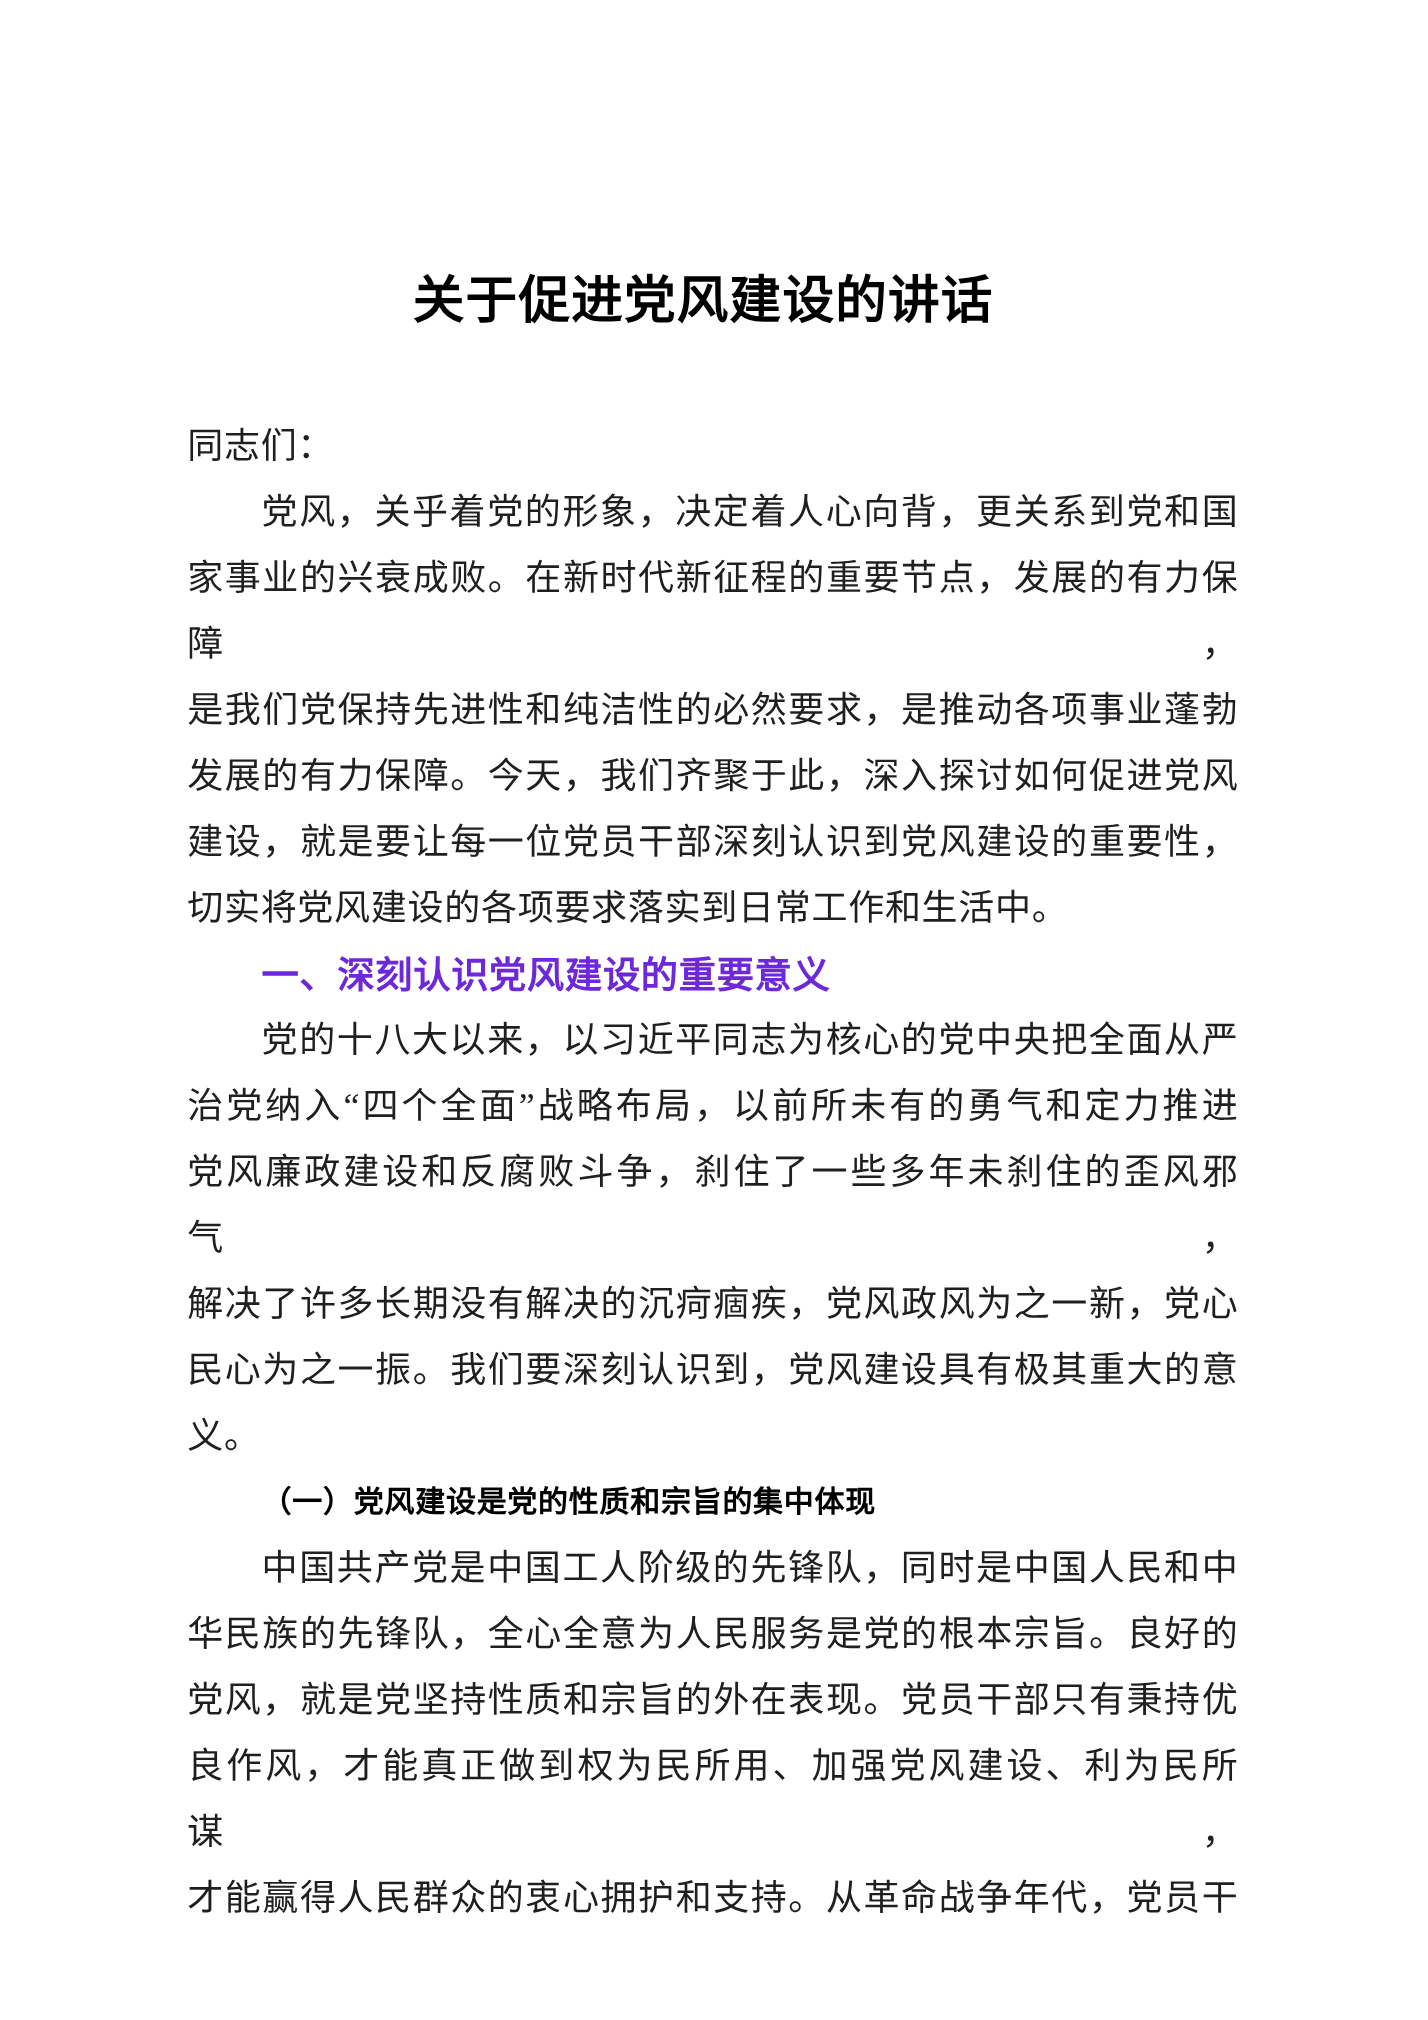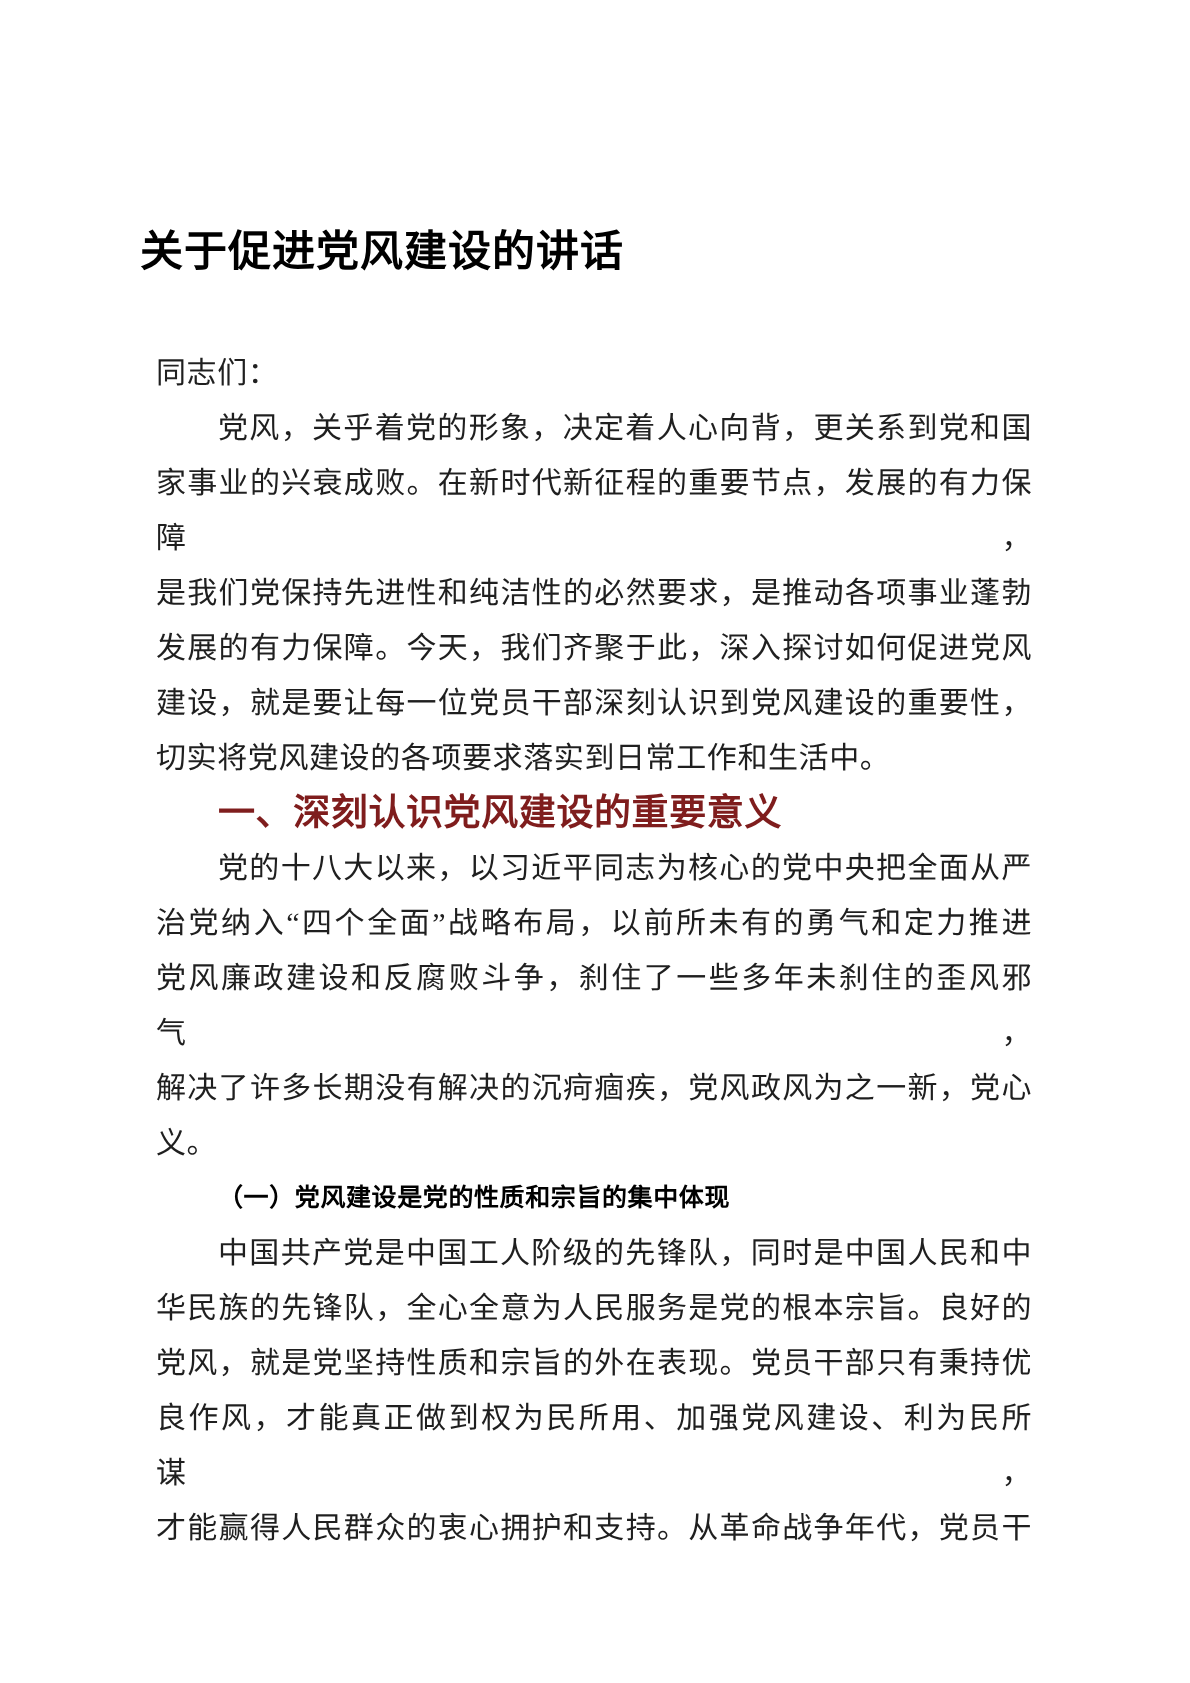--- a/index.html
+++ b/index.html
@@ -16,20 +16,21 @@
     position: absolute;
     left: 140px;
     top: 222px;
     width: 892px;
   }
   .doc-title {
     font-size: 43px;
     line-height: 60px;
     font-weight: bold;
     color: #000000;
+    text-align: center;
     margin-bottom: 63px;
     letter-spacing: 1px;
     font-family: "Liberation Serif", "DejaVu Serif", serif;
   }
   .bodytext {
     font-size: 30px;
     line-height: 55px;
     letter-spacing: 0.6px;
   }
   .salutation {
@@ -39,23 +40,23 @@
   .tline {
     text-align: justify;
     text-align-last: justify;
     margin-left: 16px;
   }
   .tline.endline { text-align-last: left; }
   .tline.indent { text-indent: 62px; }
   .heading1 {
     font-family: "Liberation Sans", "DejaVu Sans", sans-serif;
     font-weight: 700;
-    color: #7f1d1d;
+    color: #6d28d9;
     text-indent: 62px;
-    font-size: 37px;
+    font-size: 31px;
   }
   .heading2 {
     font-weight: 700;
     color: #000000;
     text-indent: 62px;
     font-size: 25px;
   }
 </style>
 </head>
 <body>
@@ -77,20 +78,21 @@
           <div class="tline endline">切实将党风建设的各项要求落实到日常工作和生活中。</div>
         </div>
 
       <div class="heading1 tline endline">一、深刻认识党风建设的重要意义</div>
 
       <div class="para">
           <div class="tline indent">党的十八大以来，以习近平同志为核心的党中央把全面从严</div>
           <div class="tline">治党纳入“四个全面”战略布局，以前所未有的勇气和定力推进</div>
           <div class="tline">党风廉政建设和反腐败斗争，刹住了一些多年未刹住的歪风邪气，</div>
           <div class="tline">解决了许多长期没有解决的沉疴痼疾，党风政风为之一新，党心</div>
+          <div class="tline">民心为之一振。我们要深刻认识到，党风建设具有极其重大的意</div>
           <div class="tline endline">义。</div>
         </div>
 
       <div class="heading2 tline endline">（一）党风建设是党的性质和宗旨的集中体现</div>
 
       <div class="para">
           <div class="tline indent">中国共产党是中国工人阶级的先锋队，同时是中国人民和中</div>
           <div class="tline">华民族的先锋队，全心全意为人民服务是党的根本宗旨。良好的</div>
           <div class="tline">党风，就是党坚持性质和宗旨的外在表现。党员干部只有秉持优</div>
           <div class="tline">良作风，才能真正做到权为民所用、加强党风建设、利为民所谋，</div>

